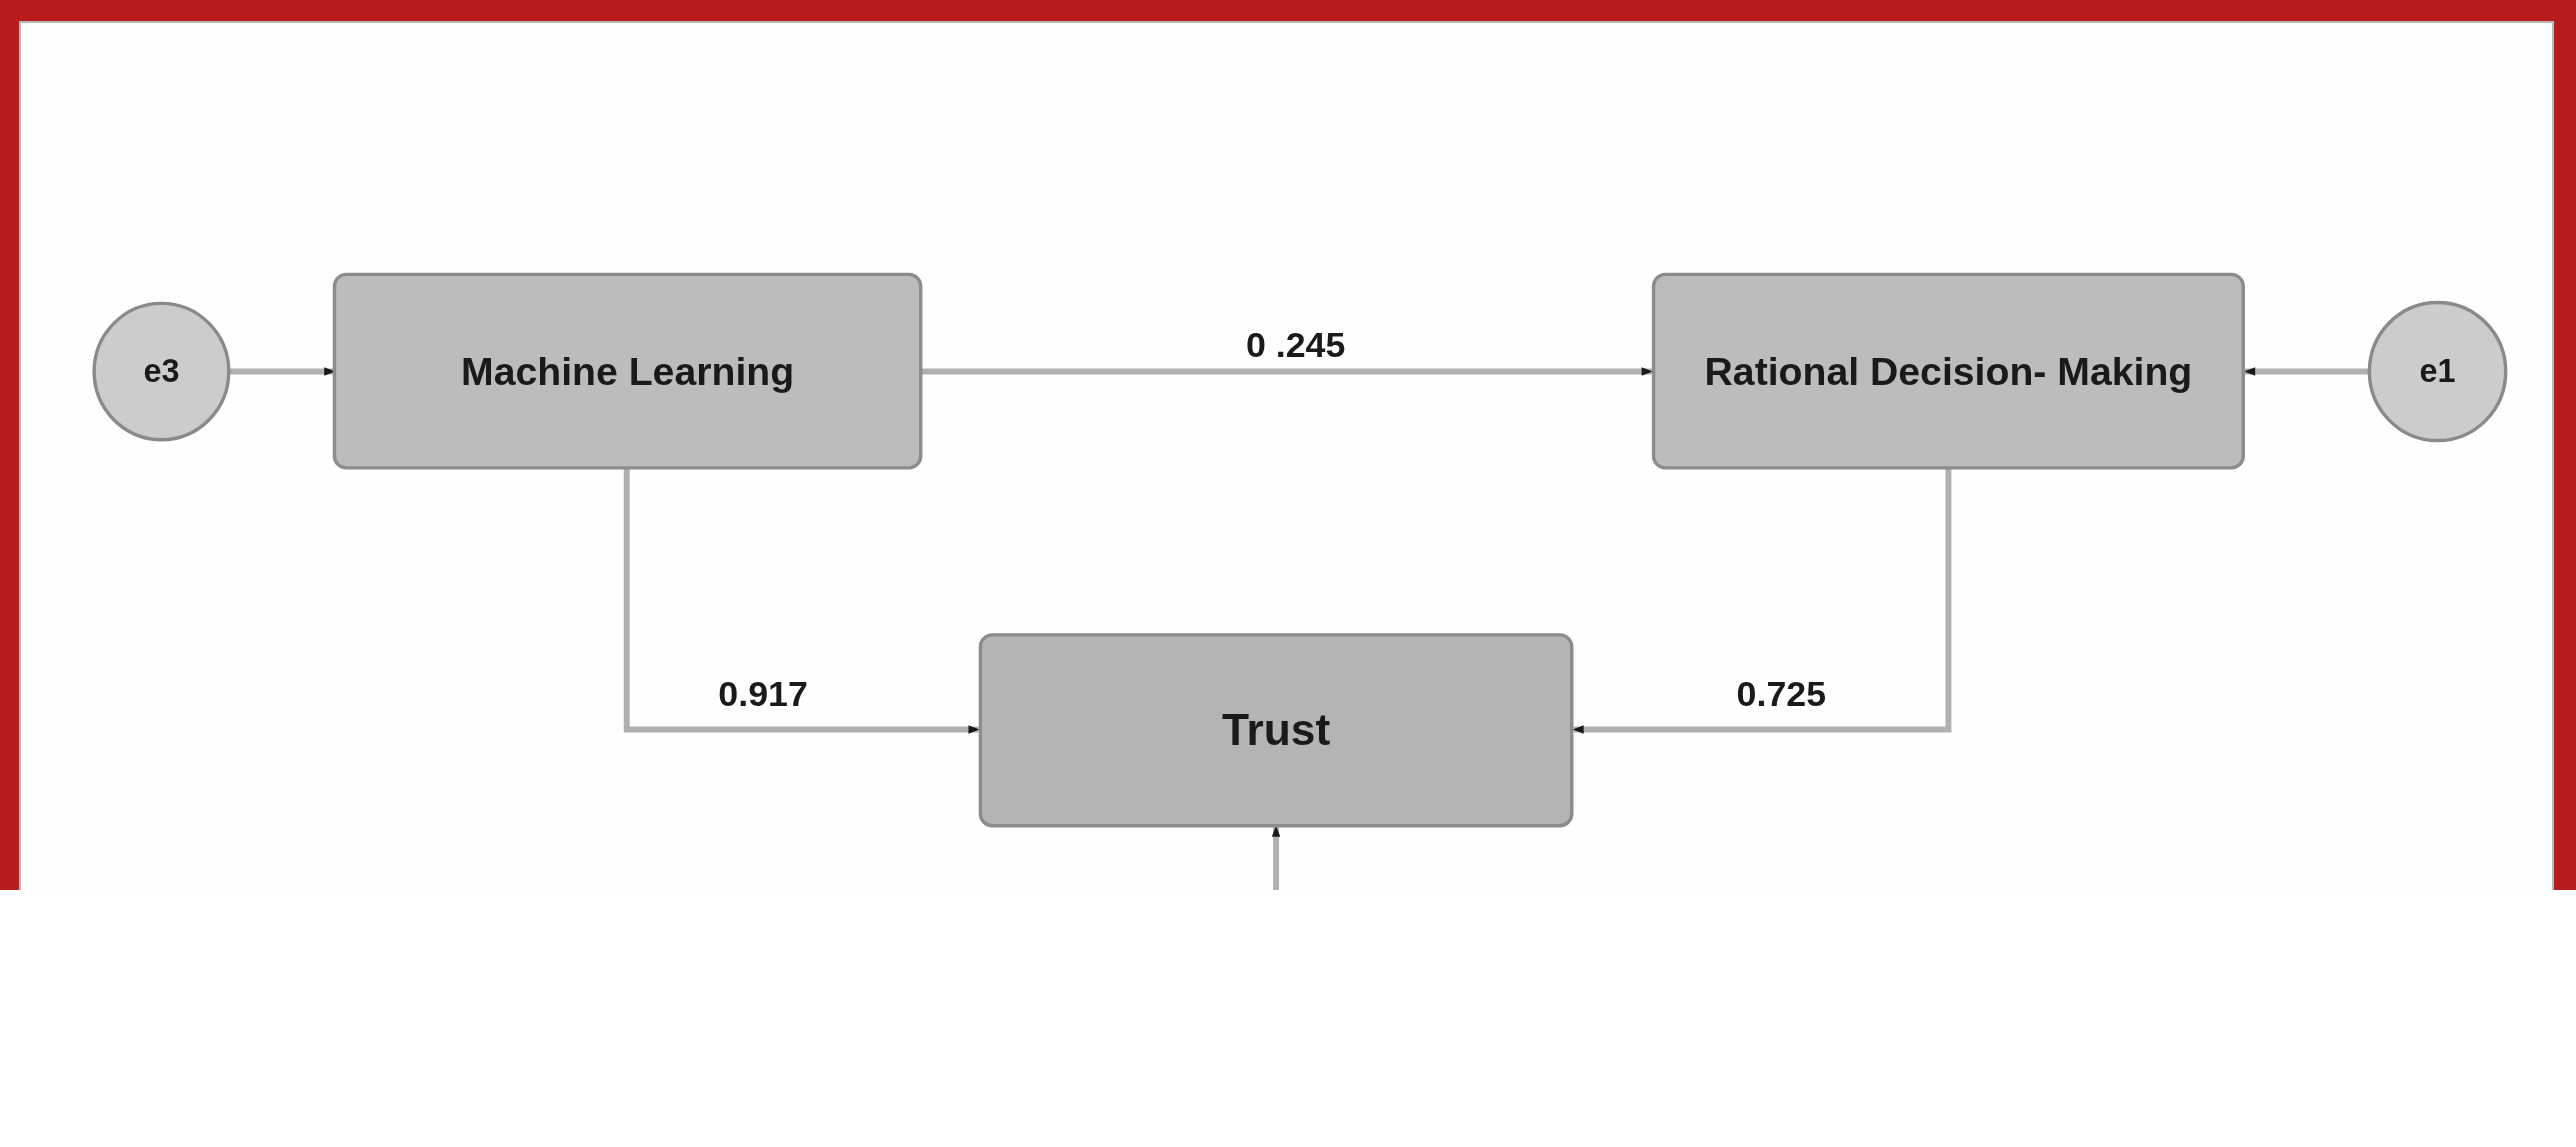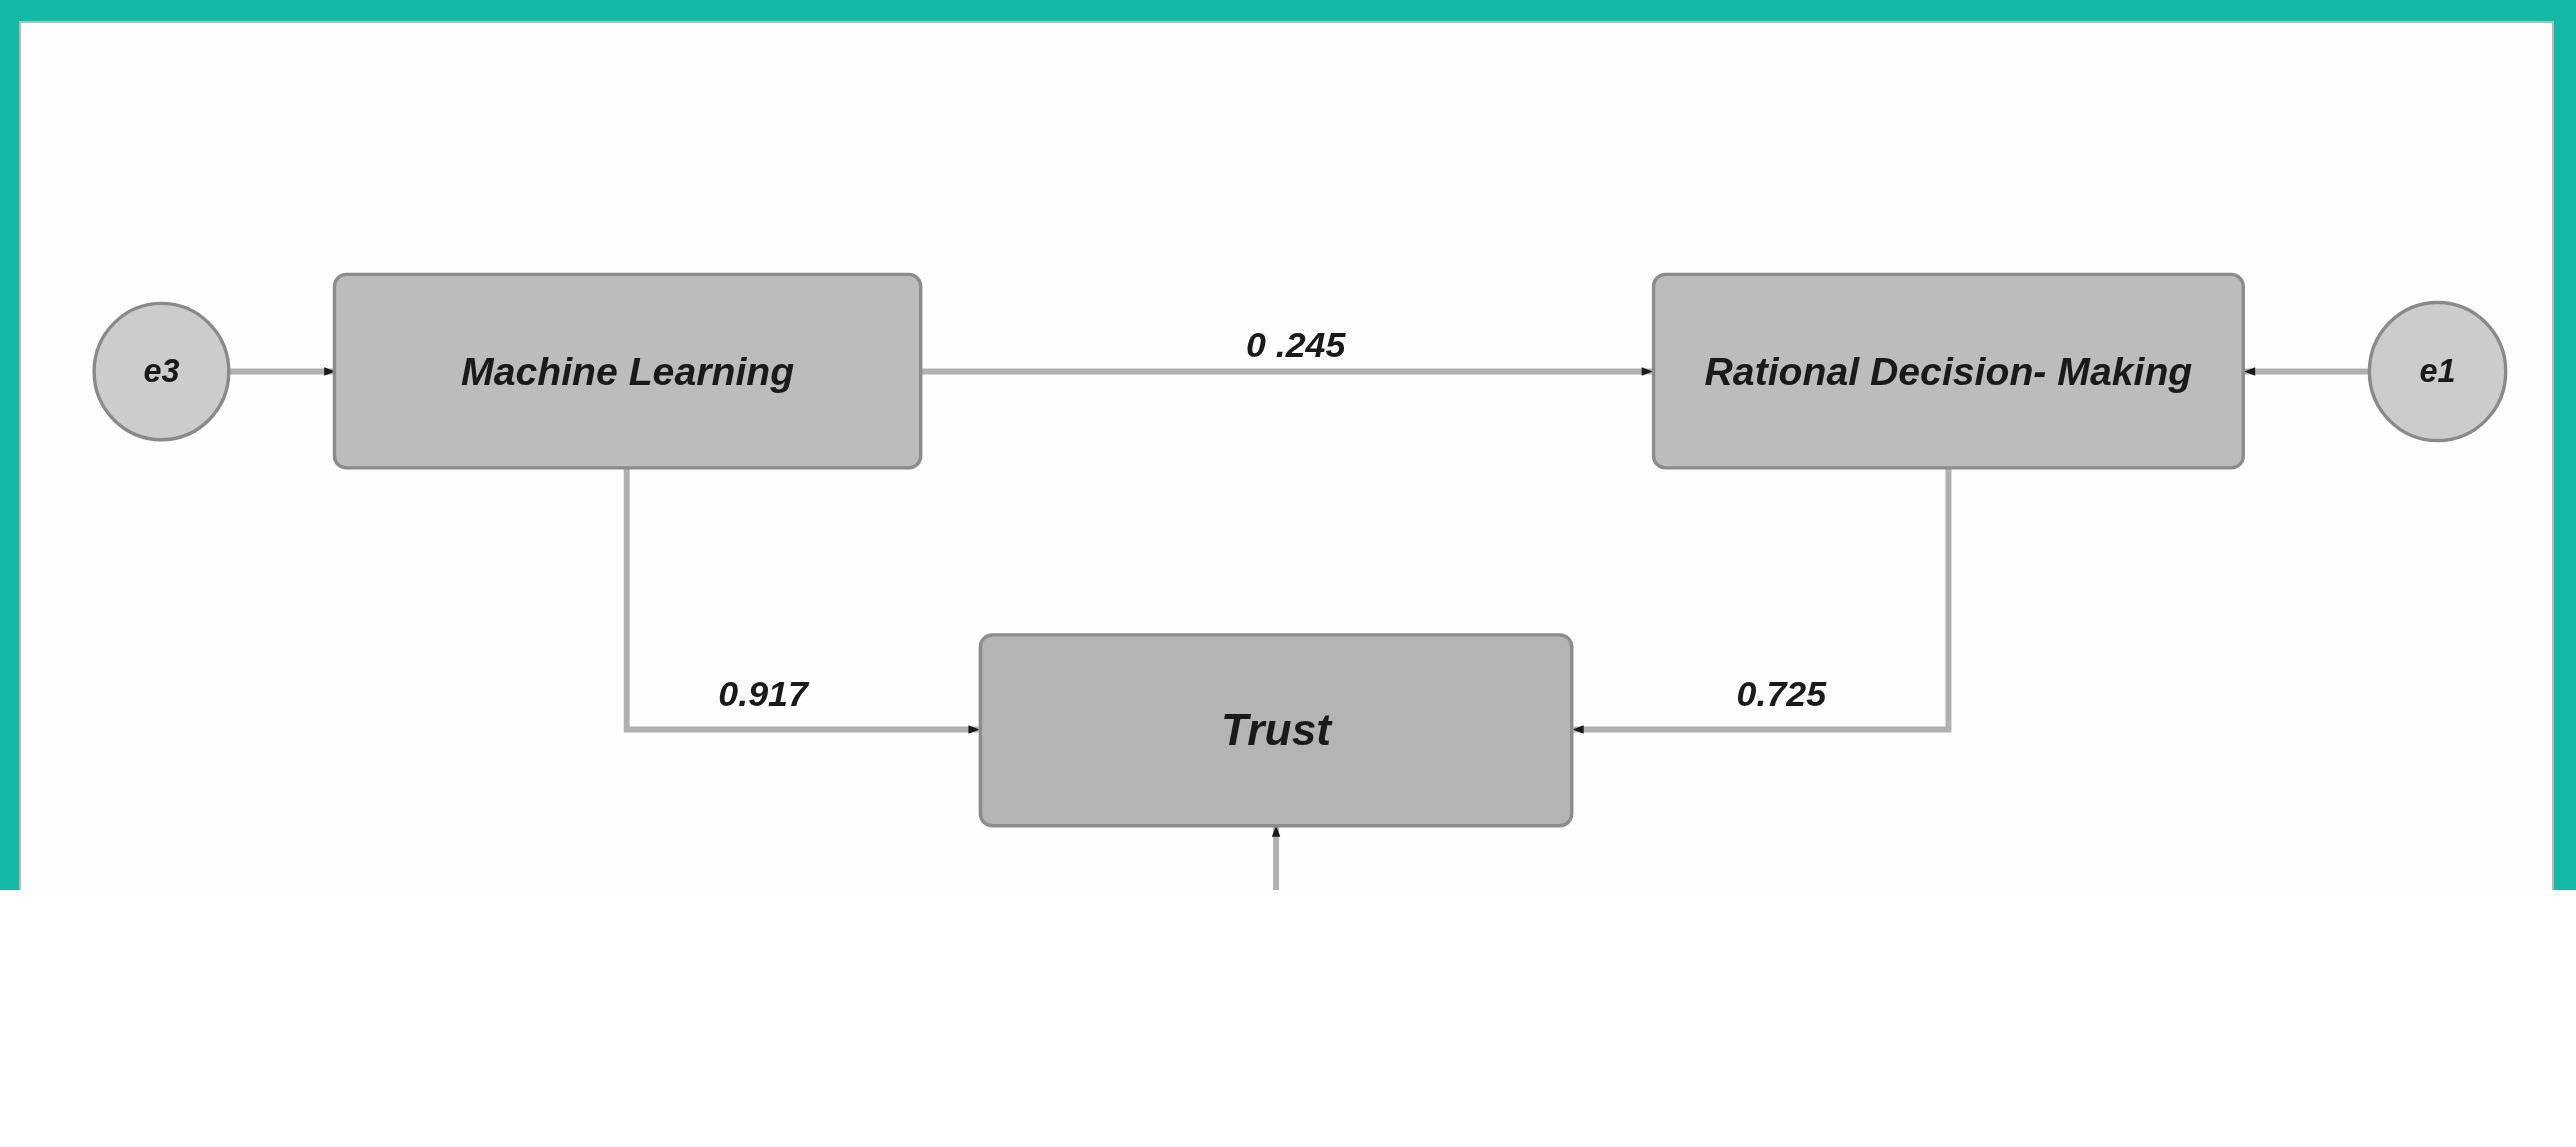--- a/index.html
+++ b/index.html
@@ -8,23 +8,22 @@
     padding: 0;
     background: #ffffff;
   }
   body {
     font-family: "Liberation Sans", sans-serif;
   }
   #canvas {
     position: relative;
     width: 2576px;
     height: 890px;
-    background: #14b8a6;
+    background: #b91c1c;
     overflow: hidden;
-    font-style: italic;
   }
   #frame {
     position: absolute;
     left: 19px;
     top: 21px;
     width: 2535px;
     height: 1104px;
     border: 2.6px solid #b9b9b9;
     box-sizing: border-box;
     background: #fefefe;

